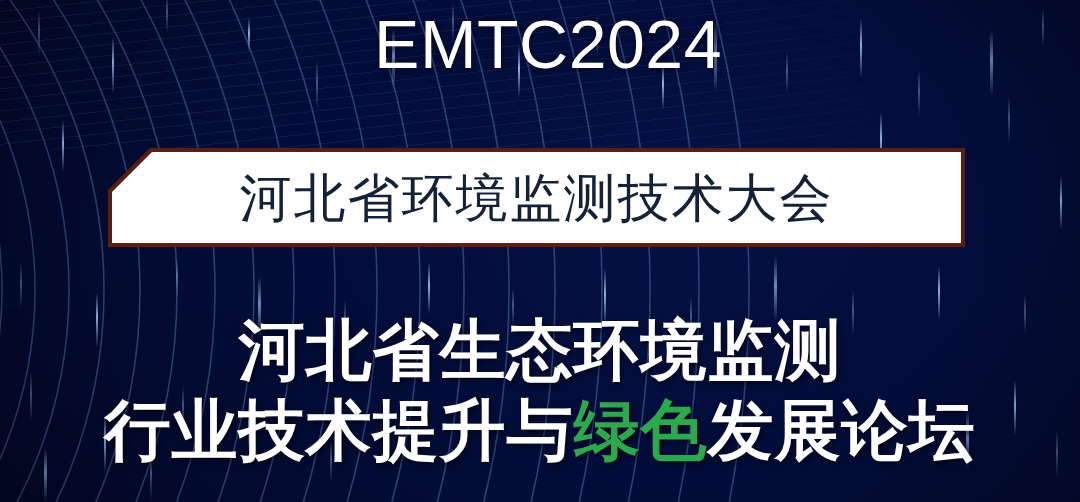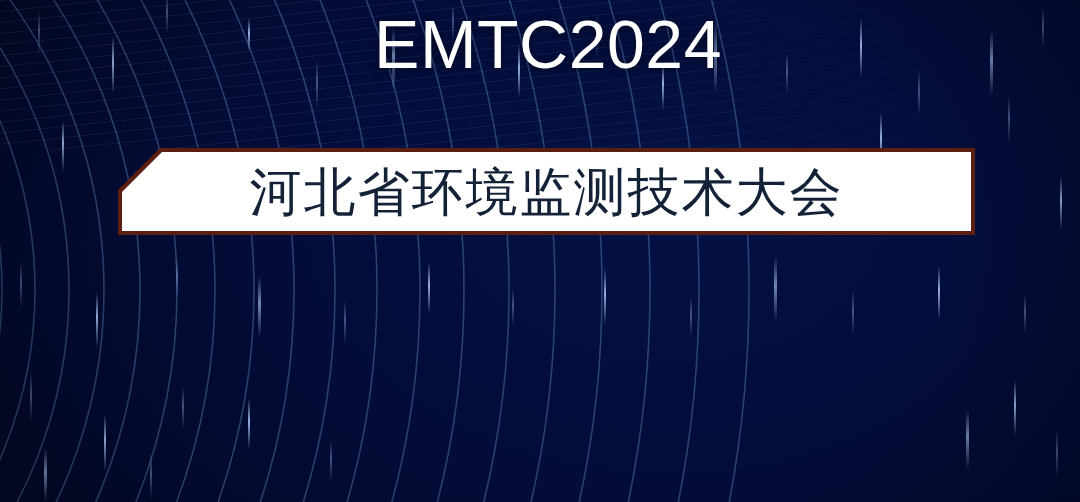--- a/index.html
+++ b/index.html
@@ -82,24 +82,24 @@
     font-size: 68px;
     line-height: 84px;
     font-weight: 400;
     letter-spacing: 0.5px;
     text-shadow: 0 2px 10px rgba(0,0,0,0.55);
   }
 
   
   .banner {
     position: absolute;
-    left: 118px;
+    left: 108px;
     top: 148px;
     width: 857px;
-    height: 87px;
+    height: 99px;
     background: #5a1f10;
     -webkit-clip-path: polygon(42px 0, 100% 0, 100% 100%, 0 100%, 0 42px);
     clip-path: polygon(42px 0, 100% 0, 100% 100%, 0 100%, 0 42px);
     display: flex;
     align-items: center;
     justify-content: center;
   }
   .banner-inner {
     position: absolute;
     left: 4px; top: 4px;
@@ -228,14 +228,18 @@
 
   <div class="bg-vignette"></div>
 
   <div class="title">EMTC2024</div>
 
   <div class="banner">
     <div class="banner-inner"></div>
     <span class="banner-text">河北省环境监测技术大会</span>
   </div>
 
+  <div class="headline">
+    <div class="headline-line">河北省生态环境监测</div>
+    <div class="headline-line"><span>行业技术提升与</span><span class="hl-green">绿色</span><span>发展论坛</span></div>
+  </div>
 
 </div>
 
 </body></html>

